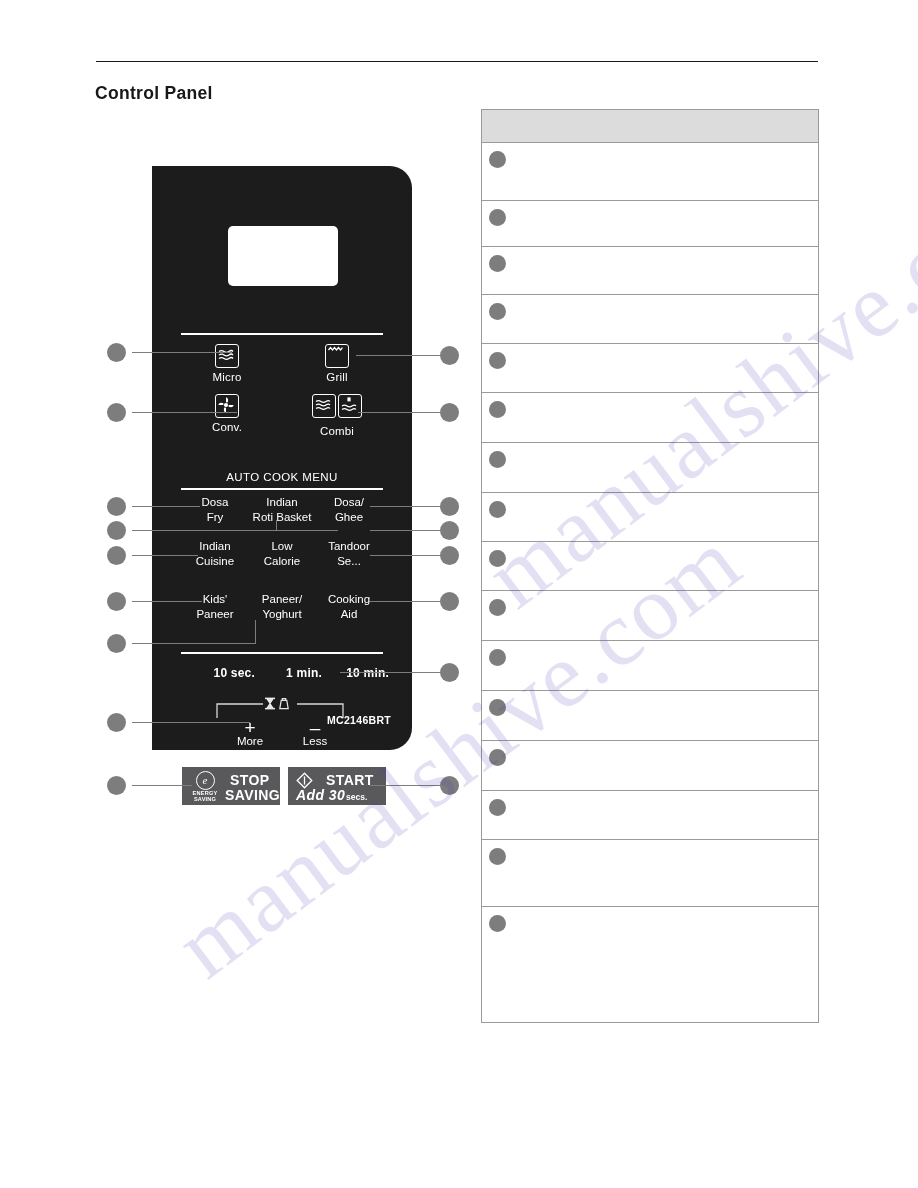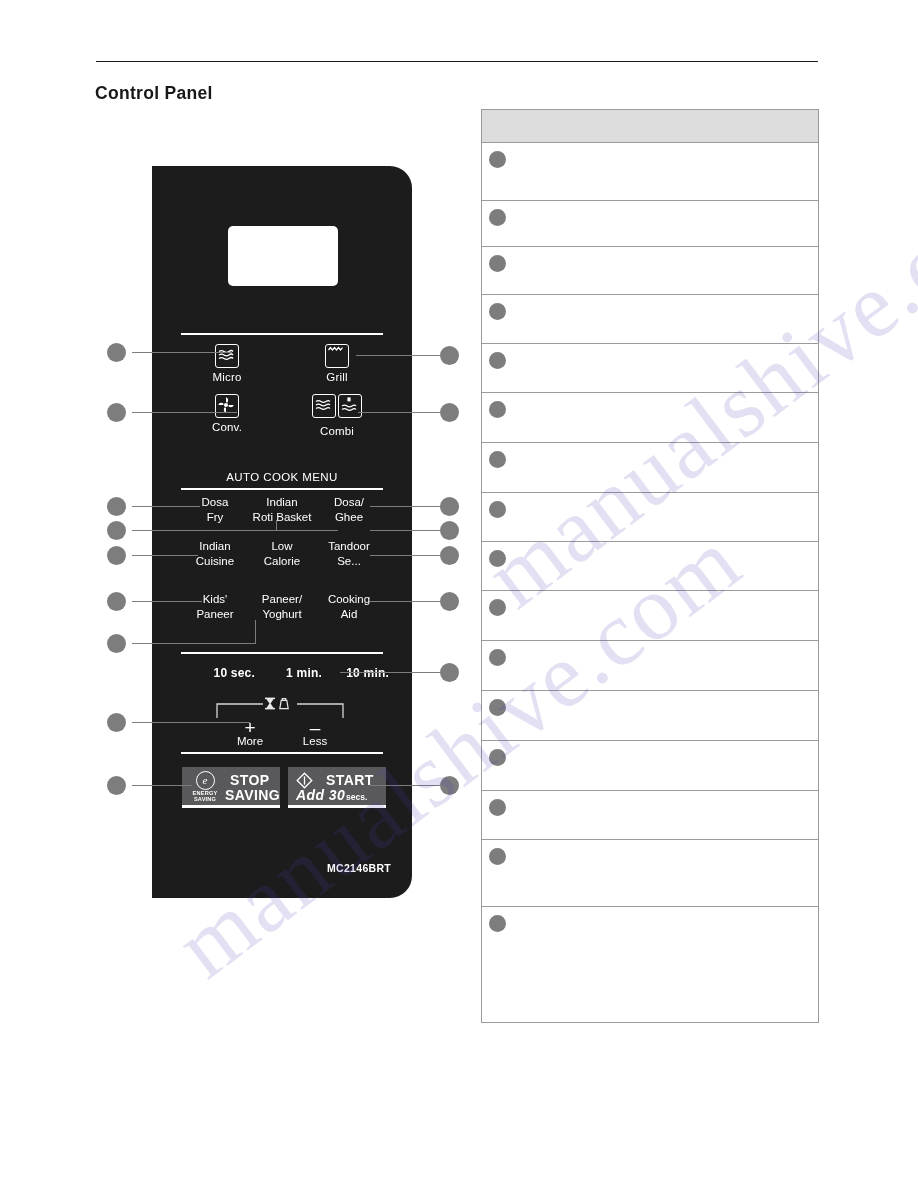--- a/index.html
+++ b/index.html
@@ -34,21 +34,21 @@
     color: #181818;
     font-family: "Liberation Sans", sans-serif;
   }
 
   
   .panel-art {
     position: absolute;
     left: 152px;
     top: 166px;
     width: 260px;
-    height: 732px;
+    height: 584px;
     background: #1c1c1c;
     border-top-right-radius: 22px;
     border-bottom-right-radius: 22px;
   }
   .display-window {
     position: absolute;
     left: 76px;
     top: 60px;
     width: 110px;
     height: 60px;

